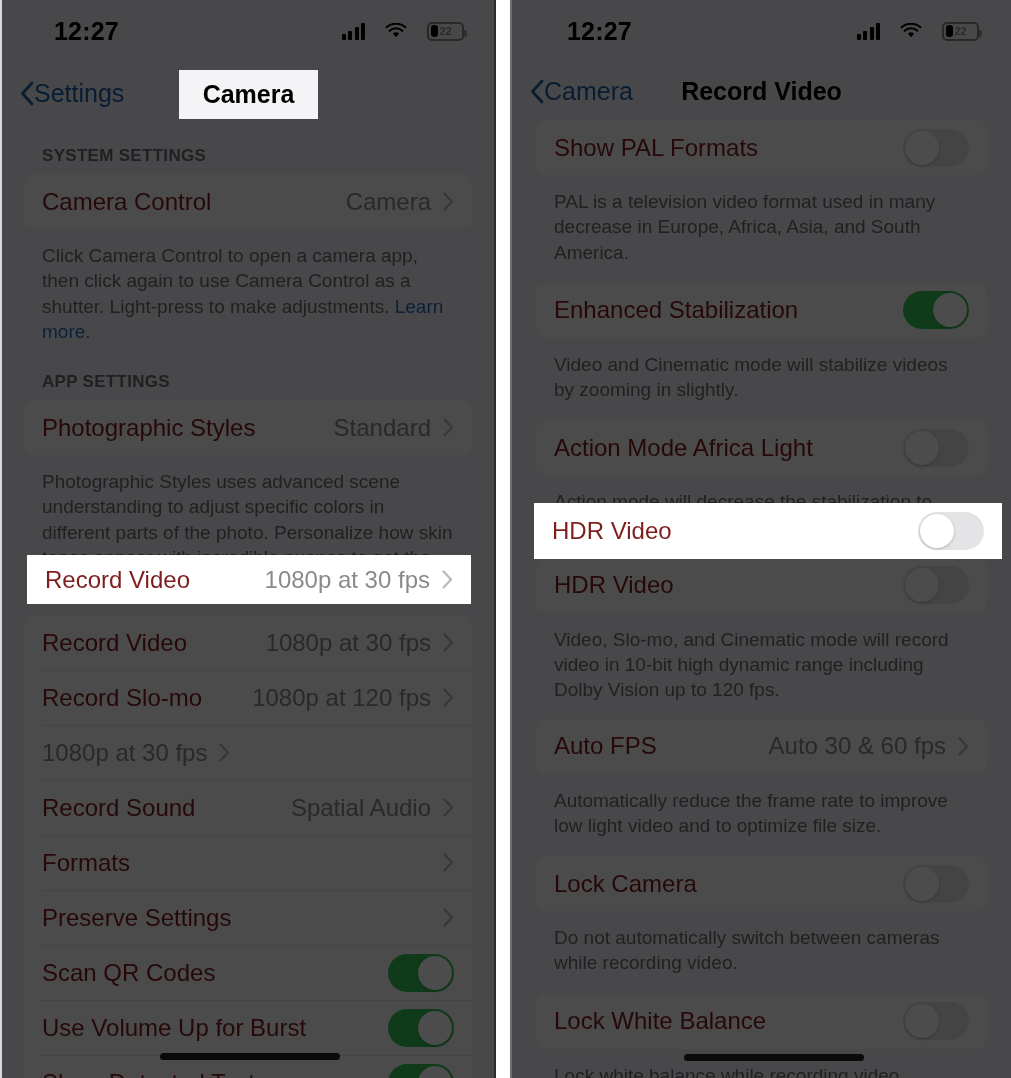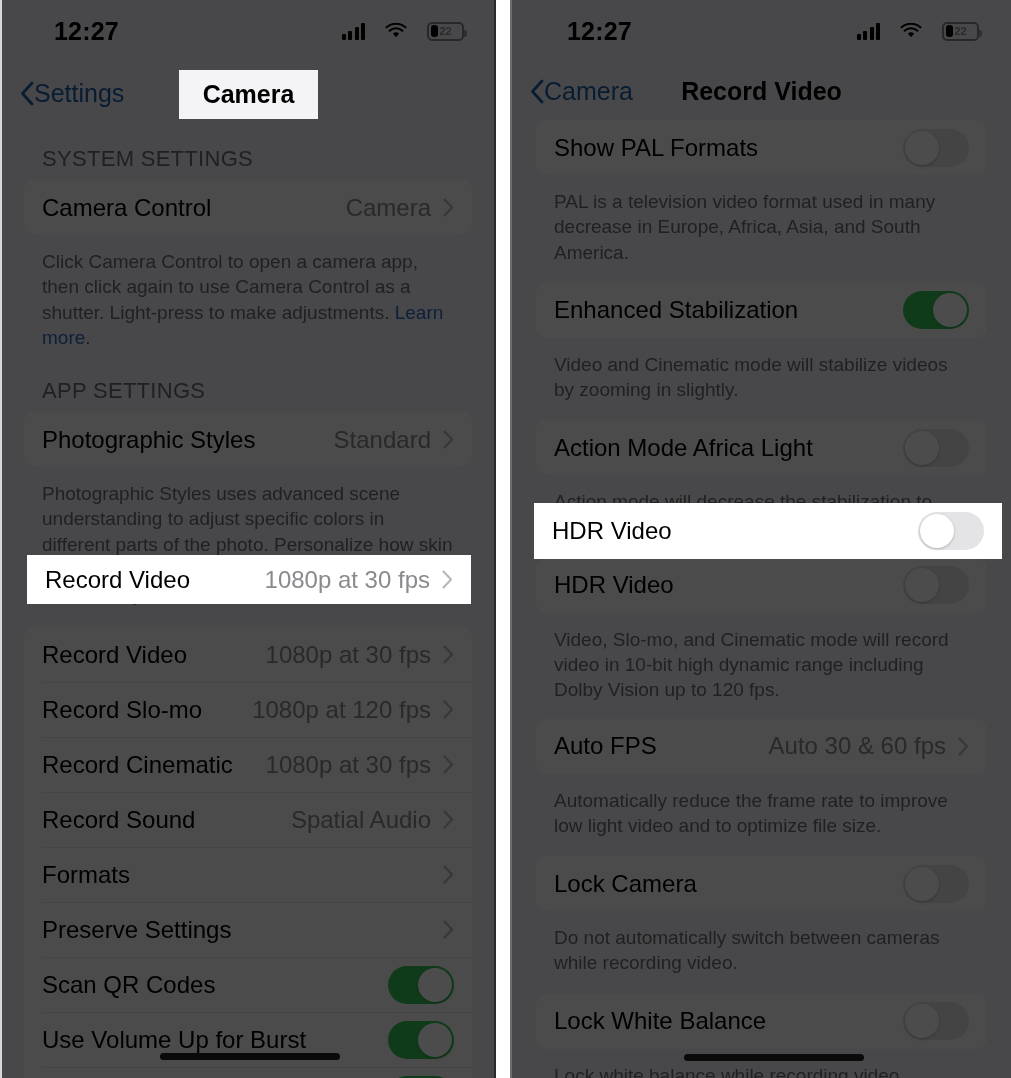--- a/index.html
+++ b/index.html
@@ -109,42 +109,43 @@
     font-size: 25px; font-weight: bold; color: #000;
     pointer-events: none;
   }
   .right .nav { height: 58px; }
 
   
   .content { position: relative; padding: 0 22px; }
   .right .content { padding: 0 24px; }
 
   .group-header {
-    font-size: 22px;
+    font-size: 17px;
     color: #6d6d72;
     letter-spacing: 0.3px;
     padding: 22px 18px 8px 18px;
+    font-weight: bold;
   }
   .card {
     background: #fafafa;
     border-radius: 12px;
     overflow: hidden;
   }
   .row {
     position: relative;
     display: flex; align-items: center;
     min-height: 55px;
     padding: 0 18px;
     background: #fafafa;
   }
   .row + .row::before {
     content: ""; position: absolute; left: 18px; right: 0; top: 0;
     height: 1px; background: #e3e3e6;
   }
-  .row-label { font-size: 24px; color: #000000; flex: 1 1 auto; }
+  .row-label { font-size: 24px; color: #7f1d1d; flex: 1 1 auto; }
   .row-value { font-size: 24px; color: #8a8a8e; margin-right: 12px; white-space: nowrap; }
   .chev { width: 11px; height: 19px; flex: 0 0 auto; }
 
   .footnote {
     font-size: 19px;
     line-height: 1.33;
     color: #6d6d72;
     padding: 14px 18px 6px 18px;
   }
   .footnote a { color: #2c6bbd; text-decoration: none; }
@@ -267,21 +268,20 @@
               </svg>
           </div>
           <div class="row">
             <span class="row-label">Record Slo-mo</span>
             <span class="row-value">1080p at 120 fps</span>
             <svg class="chev" viewBox="0 0 11 19">
                 <path d="M1.5 1.5 L9 9.5 L1.5 17.5" stroke="#b9b9bd" stroke-width="2.2" fill="none" stroke-linecap="round" stroke-linejoin="round"></path>
               </svg>
           </div>
           <div class="row">
-            <span class="row-label">Record Cinematic</span>
             <span class="row-value">1080p at 30 fps</span>
             <svg class="chev" viewBox="0 0 11 19">
                 <path d="M1.5 1.5 L9 9.5 L1.5 17.5" stroke="#b9b9bd" stroke-width="2.2" fill="none" stroke-linecap="round" stroke-linejoin="round"></path>
               </svg>
           </div>
           <div class="row">
             <span class="row-label">Record Sound</span>
             <span class="row-value">Spatial Audio</span>
             <svg class="chev" viewBox="0 0 11 19">
                 <path d="M1.5 1.5 L9 9.5 L1.5 17.5" stroke="#b9b9bd" stroke-width="2.2" fill="none" stroke-linecap="round" stroke-linejoin="round"></path>

